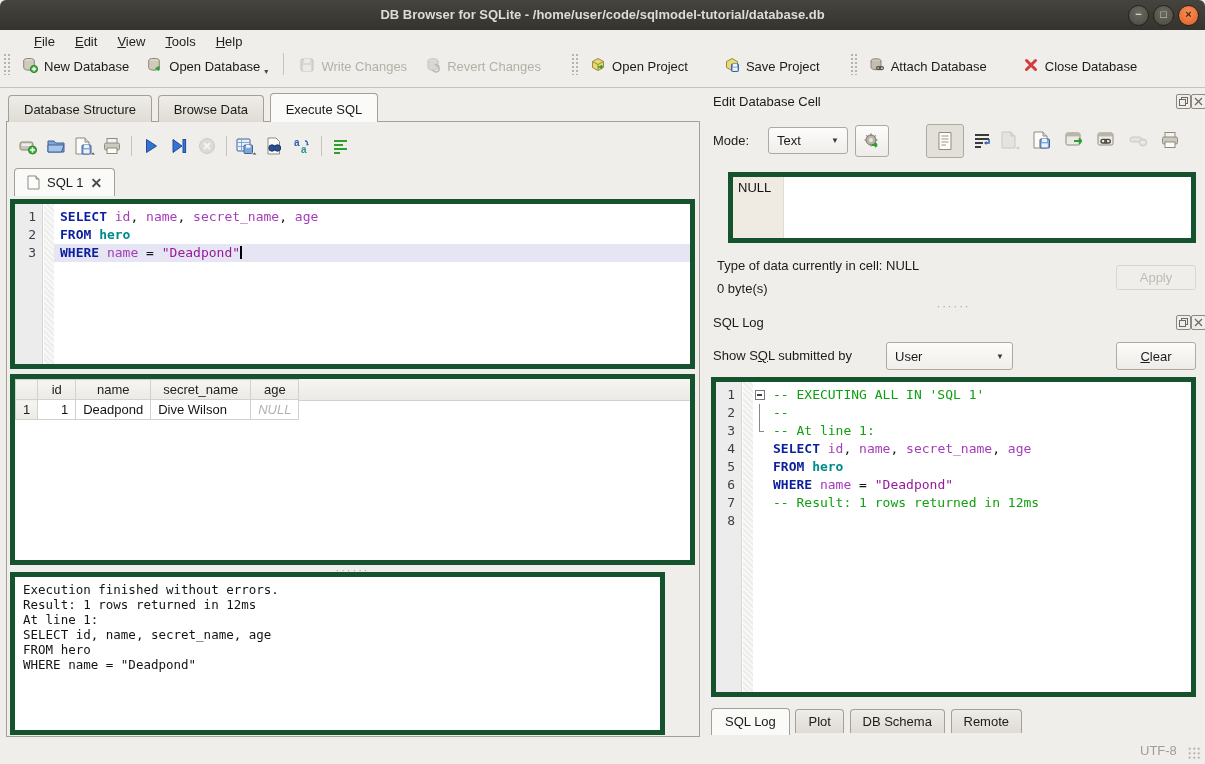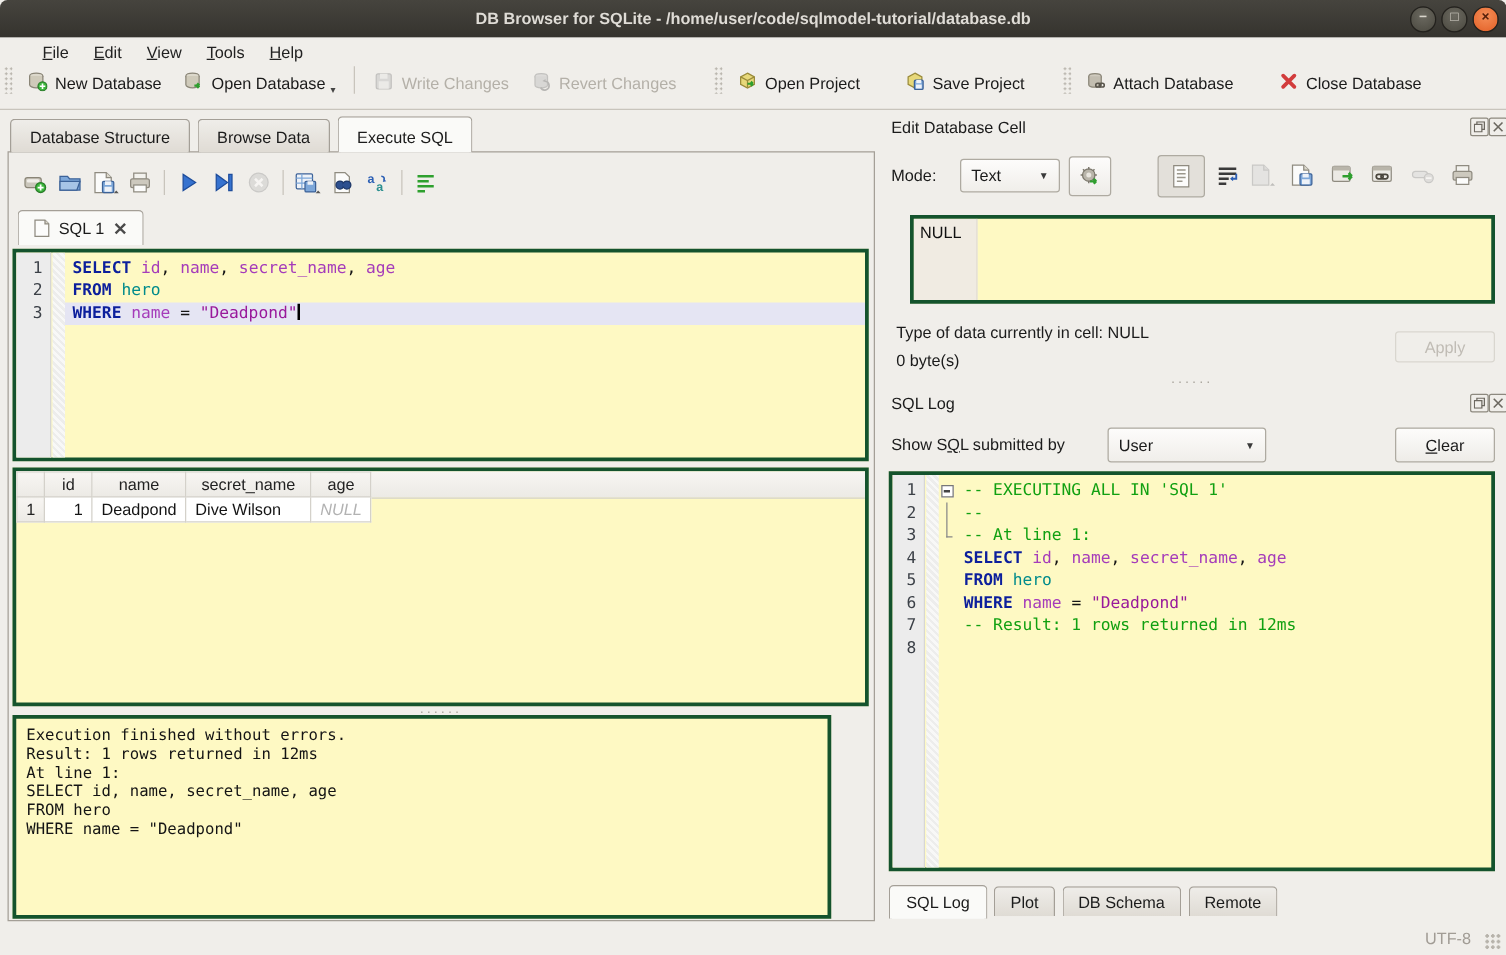--- a/index.html
+++ b/index.html
@@ -39,31 +39,31 @@
   .tab.active{background:#fafaf8;padding-top:8px;position:relative;z-index:3;margin-bottom:-1px}
 
   
   .lframe{left:6px;top:121px;width:694px;height:616px;border:1px solid #a49f97;background:#f0eeea;box-sizing:border-box}
 
   .icbtn{width:28px;height:26px;display:inline-flex;align-items:center;justify-content:center;border-radius:3px}
   .icbtn.disabled svg{opacity:.4;filter:grayscale(1)}
   .vsep2{width:1px;height:20px;background:#c8c4bc;margin:0 5px;display:inline-block;vertical-align:middle}
 
   
-  .editbox{background:#fef9c3;border:3px solid #14532d;box-sizing:border-box;overflow:hidden}
+  .editbox{background:#ffffff;border:5px solid #14532d;box-sizing:border-box;overflow:hidden}
   .gutter{background:#ececec;border-right:1px solid #d6d6d6;color:#3c4148;
           font-family:"DejaVu Sans Mono",monospace;font-size:13px;text-align:right;box-sizing:border-box}
   .gutter .ln{height:18px;line-height:18px;padding-right:6px}
   .hatch{background:repeating-linear-gradient(45deg,#ededec 0 2px,#f8f8f7 2px 4px)}
   .codearea{font-family:"DejaVu Sans Mono",monospace;font-size:13px}
   .cl{height:18px;line-height:18px;white-space:pre;padding-left:6px}
   .cl.current{background:#e5e5f3}
   .tk-kw{color:#0c1f9c;font-weight:bold}
   .tk-id{color:#a53cba}
-  .tk-tbl{color:#008b8b;font-weight:normal}
+  .tk-tbl{color:#008b8b;font-weight:bold}
   .tk-str{color:#99199b}
   .tk-com{color:#11a011}
   .tk-pl{color:#141414}
   .caret{display:inline-block;width:0;height:13px;border-left:2px solid #000;vertical-align:-2px}
 
   
   .fl{height:18px;width:13px;position:relative}
   .fold-box::before{content:"";position:absolute;left:1px;top:4px;width:8px;height:8px;border:1px solid #777;background:#fff}
   .fold-box::after{content:"";position:absolute;left:3px;top:8px;width:5px;height:2px;background:#444}
   .fold-line::before{content:"";position:absolute;left:5px;top:0;width:1px;height:18px;background:#888}

